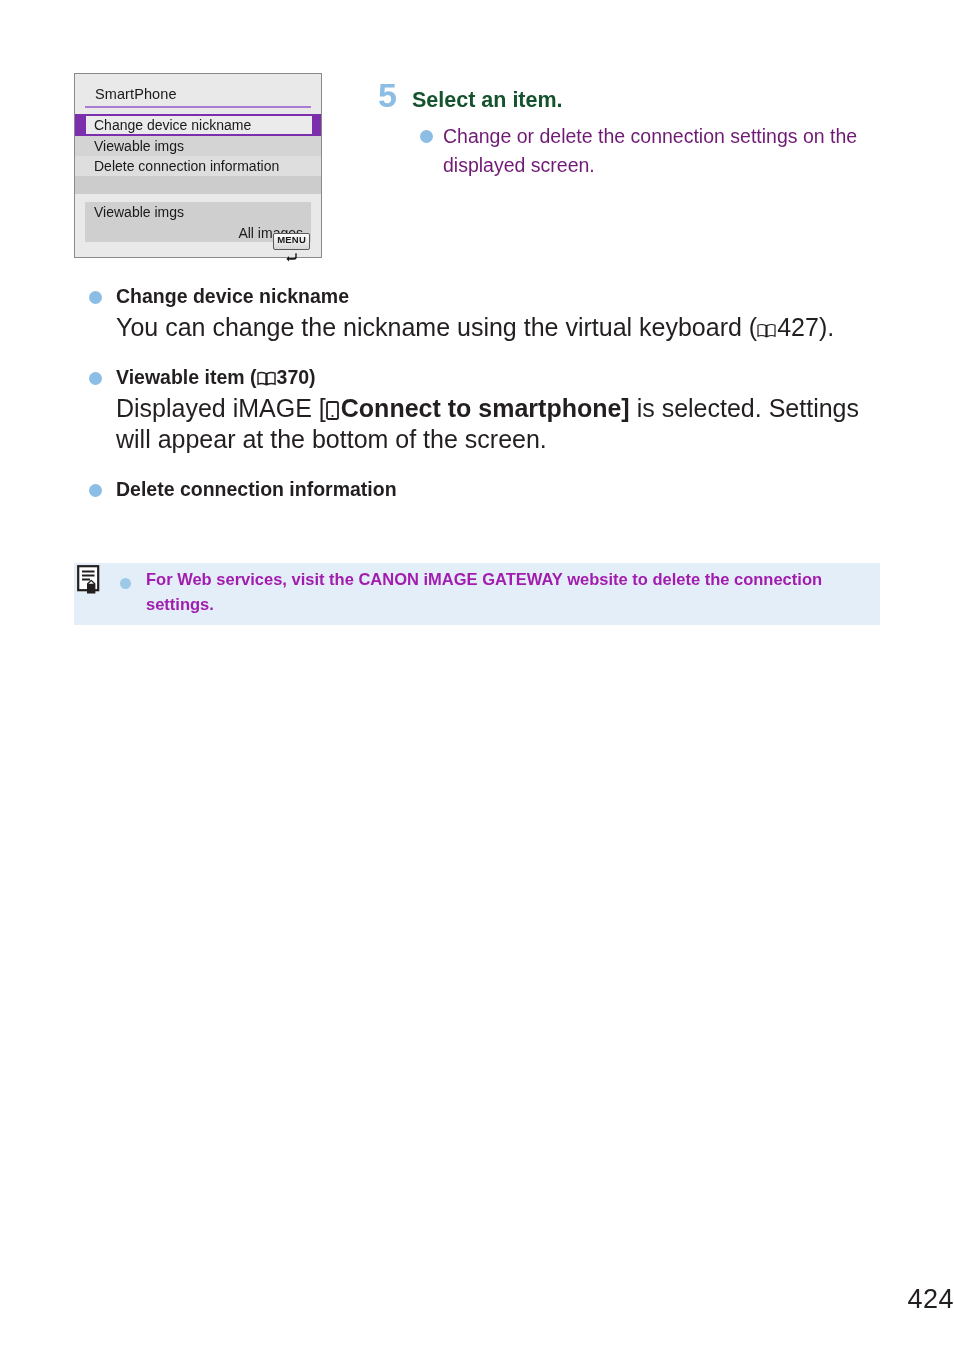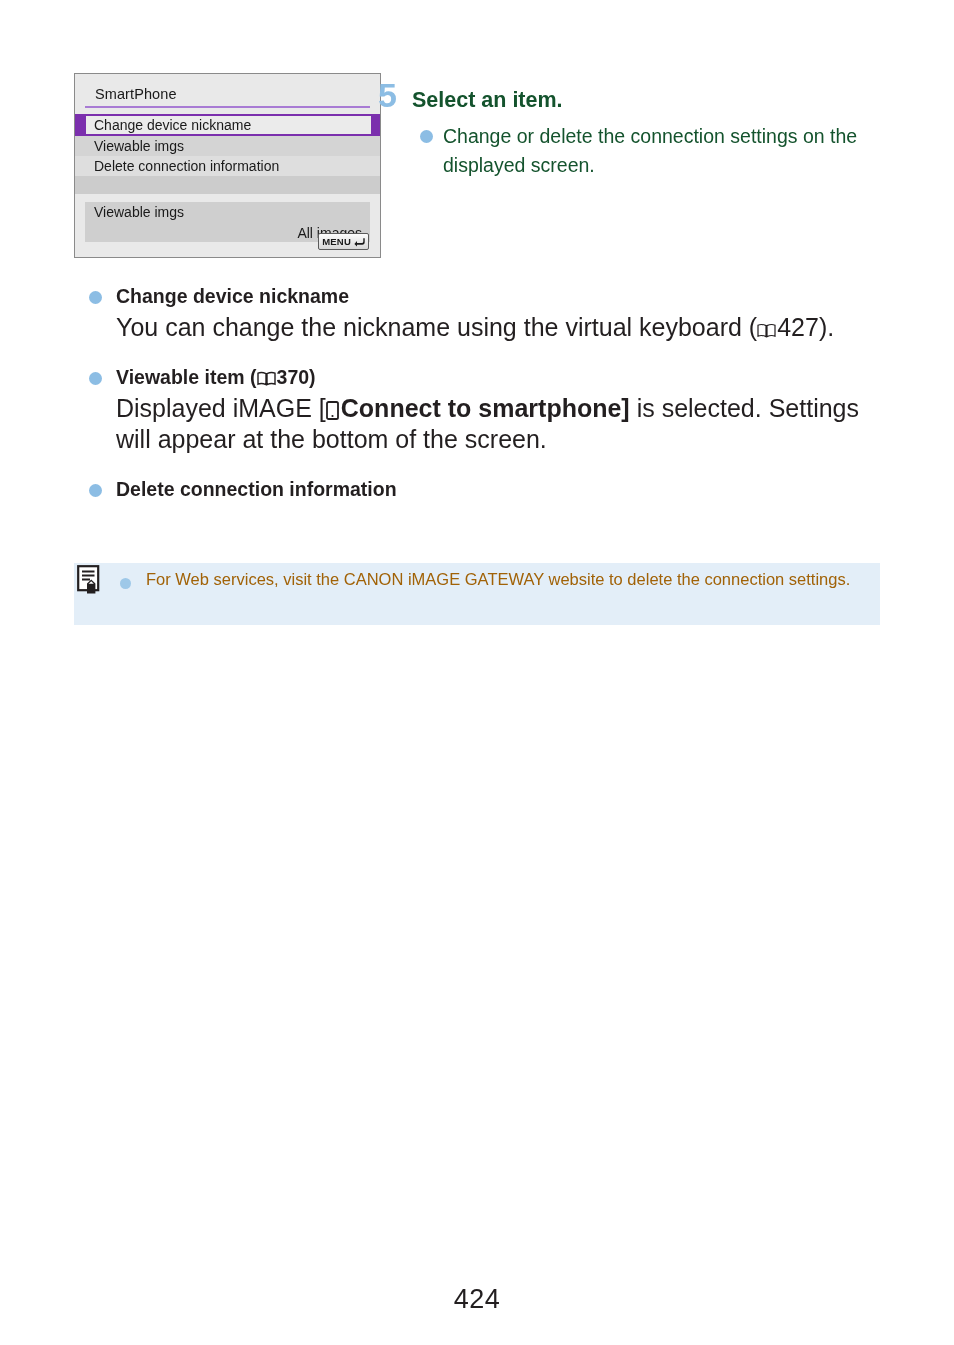--- a/index.html
+++ b/index.html
@@ -14,21 +14,21 @@
     color: #231f20;
     position: relative;
     overflow: hidden;
   }
 
   
   .screen-figure {
     position: absolute;
     left: 74px;
     top: 73px;
-    width: 307px;
+    width: 248px;
     height: 185px;
     background: #e9e9e9;
     border: 1px solid #8a8a8a;
     box-sizing: border-box;
   }
   .screen-title {
     position: absolute;
     left: 10px;
     top: 8px;
     right: 10px;
@@ -108,20 +108,21 @@
     right: 11px;
     bottom: 7px;
     height: 15px;
     border: 1px solid #5a5a5a;
     border-radius: 2px;
     background: linear-gradient(#fdfdfd, #d7d7d7);
     display: flex;
     align-items: center;
     padding: 0 3px;
     gap: 3px;
+    flex-direction: column;
   }
   .menu-btn-text {
     font-size: 9.5px;
     font-weight: bold;
     color: #1a1a1a;
     letter-spacing: .2px;
     line-height: 11px;
   }
   .menu-btn-arrow { display: block; }
 
@@ -159,21 +160,21 @@
     height: 13px;
     border-radius: 50%;
     background: #8cbde4;
     flex: 0 0 auto;
     margin-top: 8px;
     margin-right: 10px;
   }
   .step-text {
     font-size: 19.5px;
     line-height: 29px;
-    color: #14532d;
+    color: #701a75;
   }
 
   
   .sections {
     position: absolute;
     left: 89px;
     top: 283px;
     width: 790px;
   }
   .sec { margin-bottom: 21px; }
@@ -230,30 +231,31 @@
     border-radius: 50%;
     background: #9ec8e8;
   }
   .note-text {
     position: absolute;
     left: 72px;
     top: 4px;
     right: 14px;
     font-size: 16.5px;
     line-height: 25px;
-    color: #a16207;
+    color: #a21caf;
+    font-weight: bold;
   }
 
   
   .page-number {
     position: absolute;
     left: 0;
     right: 0;
     top: 1284px;
-    text-align: center;
+    text-align: right;
     font-size: 27px;
     color: #231f20;
     letter-spacing: .5px;
   }
 
   
   .ico { display: inline-block; vertical-align: -2px; }
   .ico-book { width: 19px; height: 15px; margin-right: 1px; }
   .ico-phone { width: 13px; height: 19px; vertical-align: -3px; margin-right: 2px; }
 </style>

